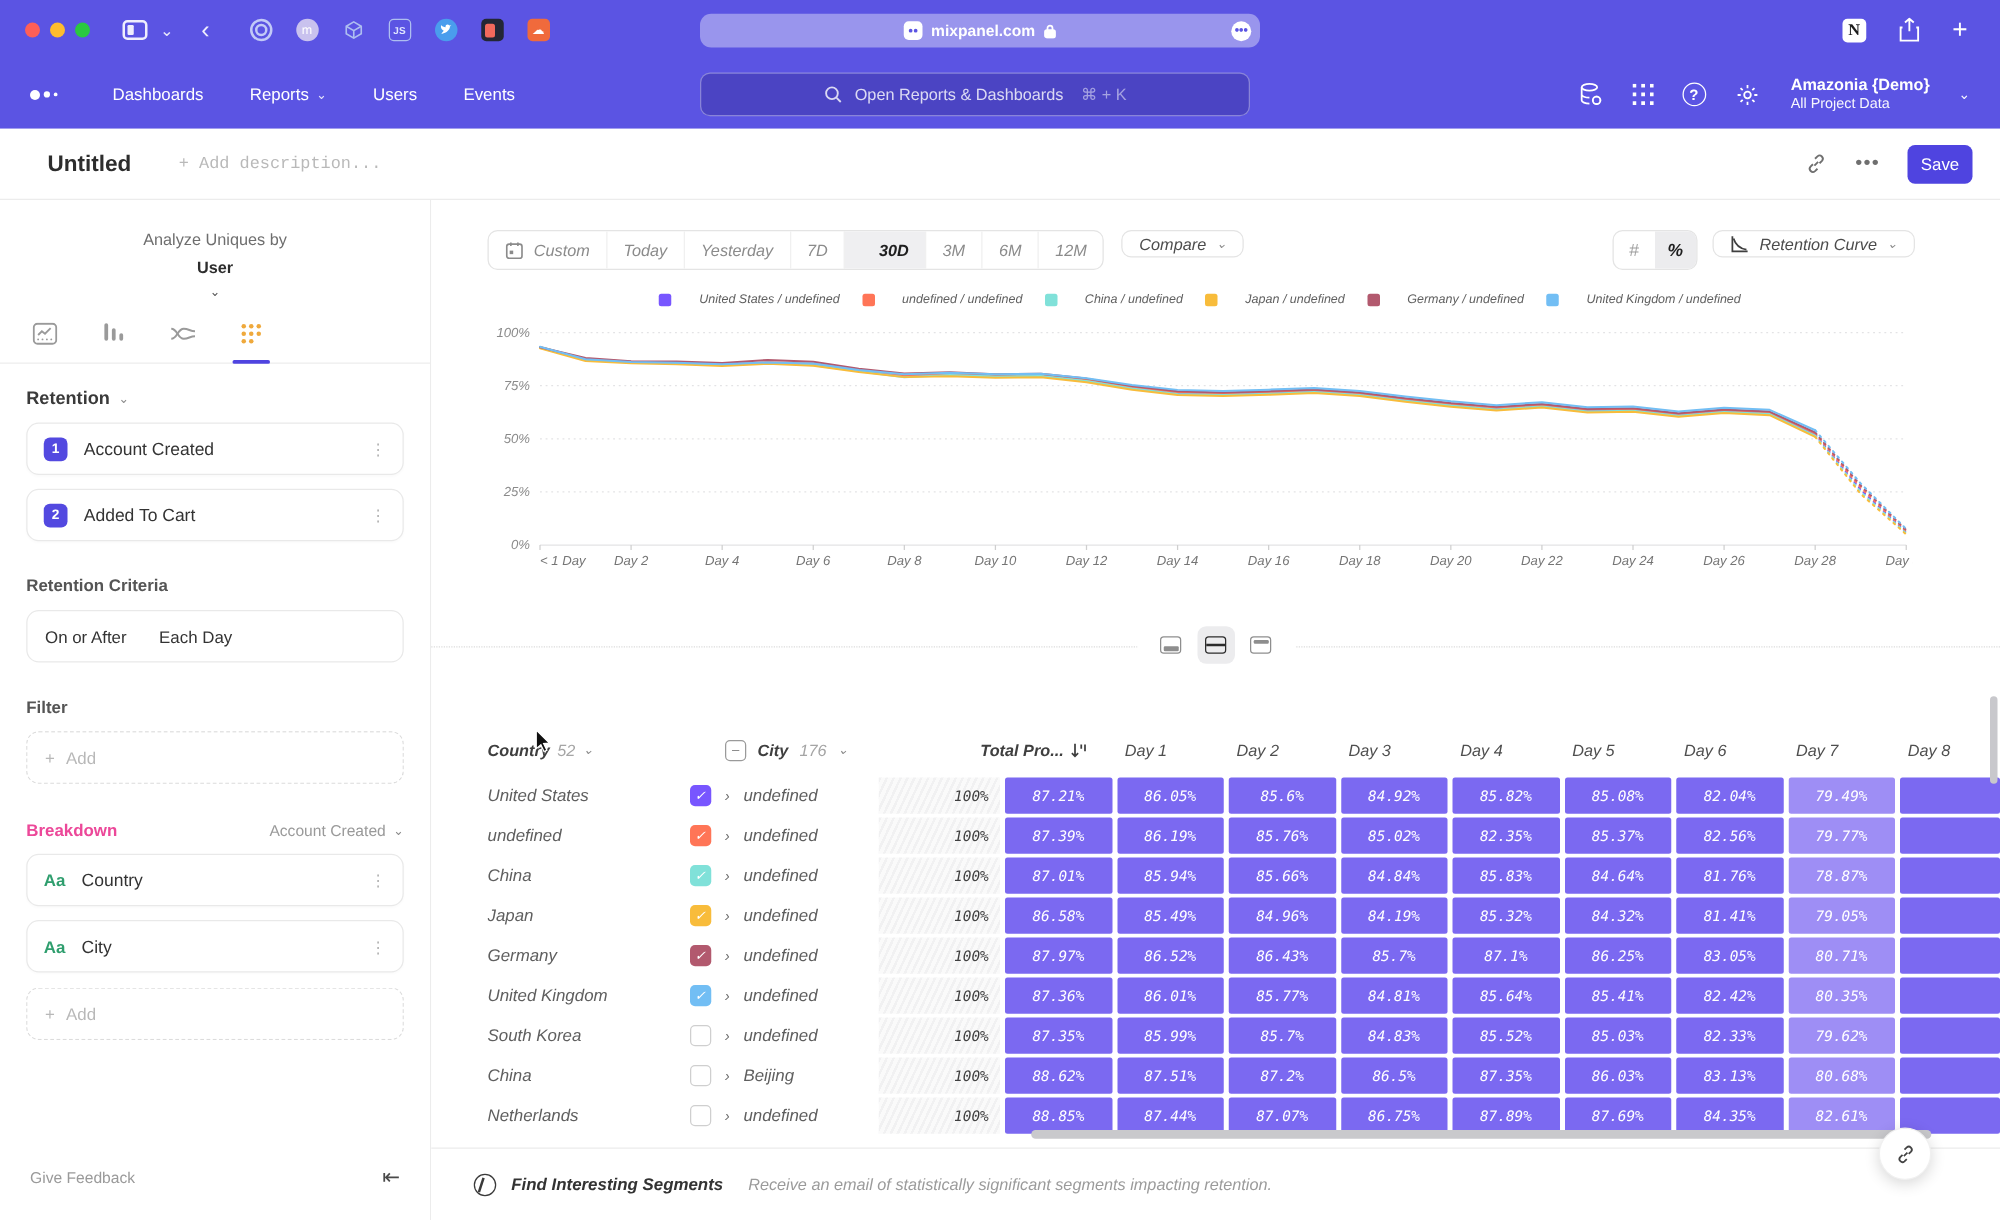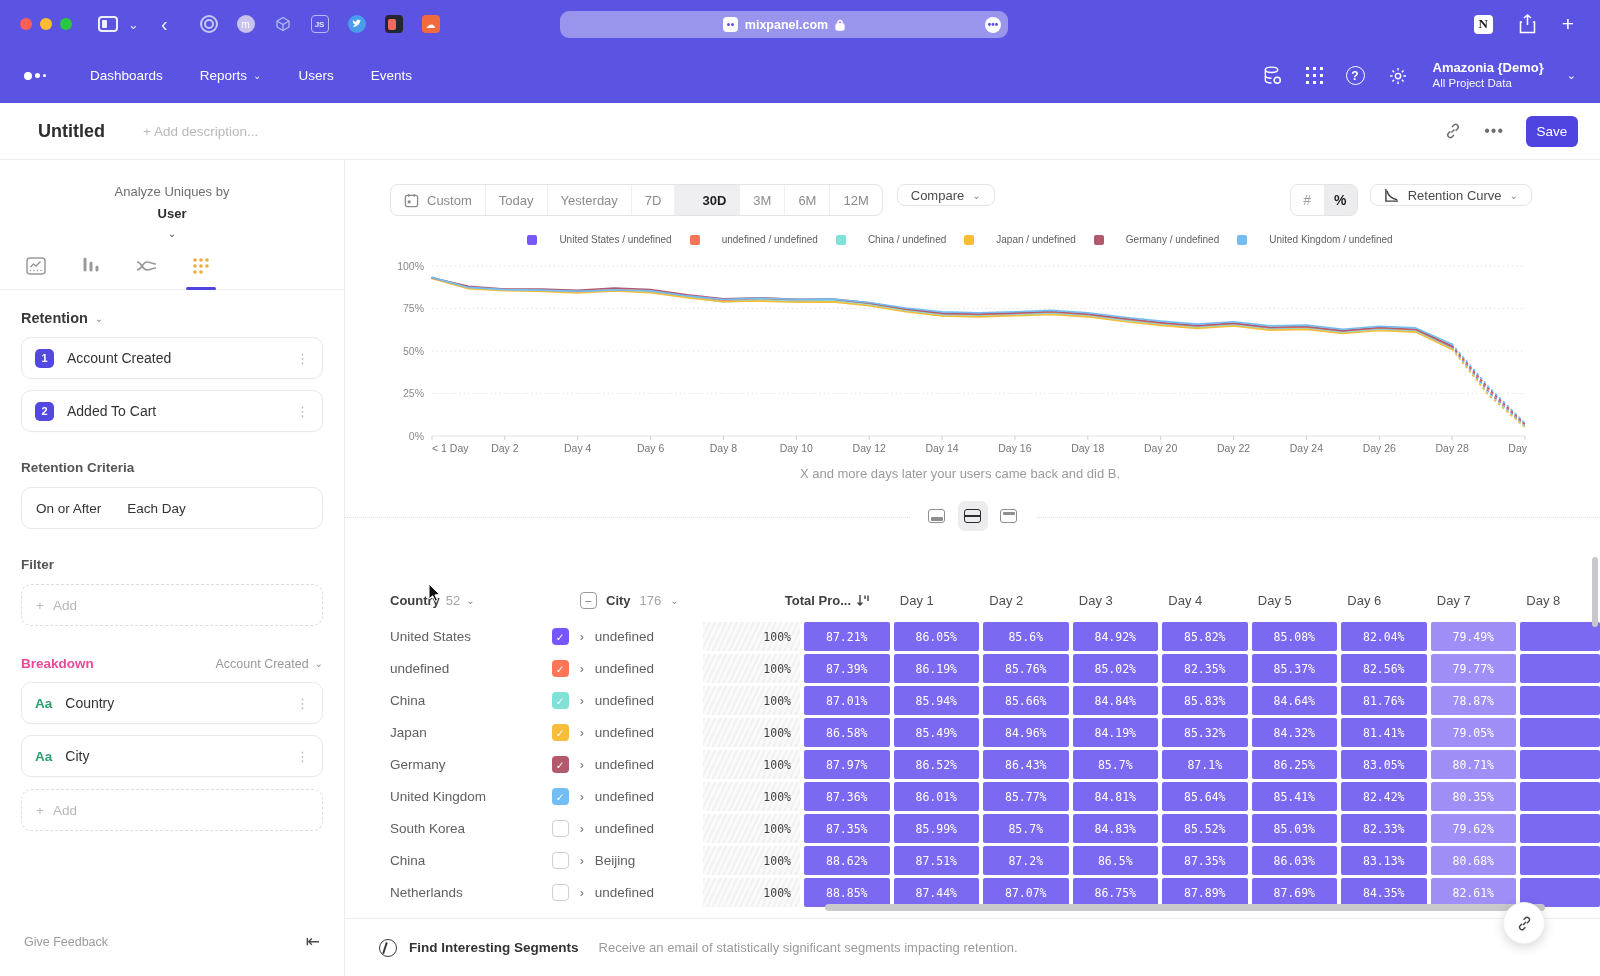--- a/index.html
+++ b/index.html
@@ -52,30 +52,30 @@
   .nav-ic { color:#fff; display:inline-flex; }
   .helpc { width:19px; height:19px; border:1.7px solid #fff; border-radius:50%; color:#fff; font-size:12px; font-weight:700; display:flex; align-items:center; justify-content:center; }
   .proj { color:#fff; text-align:left; line-height:1.25; margin-left:2px; }
   .proj .p1 { font-size:13px; font-weight:700; }
   .proj .p2 { font-size:11.5px; opacity:.95; }
   .proj-dd { color:#fff; font-size:11px; }
 
   
   .title-bar { height:57px; background:#fff; border-bottom:1px solid #ececec; display:flex; align-items:center; position:relative; }
   .rep-title { margin-left:38px; font-size:18px; font-weight:700; color:#2d2d2d; }
-  .rep-desc { margin-left:38px; font-size:13.5px; color:#b9b9b9; }
+  .rep-desc { margin-left:38px; font-size:13.5px; color:#b9b9b9;font-family:Liberation Mono, monospace; }
   .tb-right { position:absolute; right:22px; display:flex; align-items:center; gap:22px; }
   .ic-grey { color:#6f6f6f; display:inline-flex; }
   .dots3 { color:#6f6f6f; font-size:16px; letter-spacing:1px; }
   .save-btn { width:52px; height:31px; background:#4f44e0; color:#fff; border:none; border-radius:6px; font-size:13.5px; font-family:inherit; }
 
   
   .content { display:flex; height:816px; }
   .sidebar { width:345px; border-right:1px solid #ececec; position:relative; background:#fff; }
-  .main { flex:1; position:relative; background:#fff; }
+  .main { flex:1; position:relative; background:#fff;font-style:italic; }
 
   
   .analyze { margin:24px 22px 0; font-size:13px; color:#6e6e6e; display:flex; align-items:center; gap:7px;flex-direction:column; }
   .analyze b { color:#2d2d2d; font-weight:700; }
   .analyze .dd { color:#555; font-size:10px; }
   .sb-tabs { margin-top:16px; padding:0 24px 12px; border-bottom:1px solid #ededed; display:flex; gap:31px; position:relative; }
   .sb-tab { width:24px; height:22px; display:flex; align-items:center; justify-content:center; position:relative; }
   .sb-tab.active::after { content:""; position:absolute; left:-3px; right:-3px; bottom:-13px; height:3px; background:#4f44e0; border-radius:2px; }
   .sb-sec { margin:20px 21px 0; }
   .sec-head { font-size:14.5px; font-weight:700; color:#3a3a3a; display:flex; align-items:center; gap:7px; }
@@ -223,20 +223,28 @@
       <span class="nav-item">
           <span>Reports</span>
           <span class="dd">⌄</span>
         </span>
       <span class="nav-item">
           <span>Users</span>
         </span>
       <span class="nav-item">
           <span>Events</span>
         </span>
+    </div>
+    <div class="nav-search">
+      <svg width="15" height="15" viewBox="0 0 16 16" fill="none" stroke="rgba(255,255,255,.8)" stroke-width="1.6">
+          <circle cx="7" cy="7" r="5"></circle>
+          <path d="M11 11l3.5 3.5"></path>
+        </svg>
+      <span>Open Reports &amp; Dashboards</span>
+      <span class="sc">⌘ + K</span>
     </div>
     <div class="nav-right">
       <span class="nav-ic">
           <svg width="21" height="21" viewBox="0 0 22 22" fill="none" stroke="#fff" stroke-width="1.5">
             <ellipse cx="10" cy="5" rx="6.5" ry="2.8"></ellipse>
             <path d="M3.5 5v6c0 1.5 2.9 2.8 6.5 2.8M3.5 11v5c0 1.5 2.9 2.8 6.5 2.8"></path>
             <circle cx="16" cy="16" r="3.2"></circle>
             <path d="M16 13.5v-1.3M16 19.8v-1.3M18.5 16h1.3M12.2 16h1.3"></path>
           </svg>
         </span>
@@ -517,21 +525,20 @@
             <polyline points="42,24.240000000000002 78.43333333333334,34.099999999999994 114.86666666666666,35.969999999999985 151.3,36.309999999999995 187.73333333333332,37.84 224.16666666666666,36.14 260.6,38.18000000000001 297.0333333333333,42.940000000000005 333.46666666666664,47.86999999999999 369.9,46 406.3333333333333,47.190000000000005 442.76666666666665,46.85 479.2,50.75999999999999 515.6333333333333,56.88000000000001 552.0666666666666,61.13000000000001 588.5,61.98000000000001 624.9333333333333,60.959999999999994 661.3666666666667,59.6 697.8,61.98000000000001 734.2333333333333,66.57 770.6666666666666,70.48000000000002 807.1,73.54 843.5333333333333,71.16 879.9666666666667,75.24000000000001 916.4,74.56 952.8333333333334,78.64 989.2666666666667,75.58 1025.7,77.28 1062.1333333333332,94.62" fill="none" stroke="#80E1D9" stroke-width="1.6" stroke-linejoin="round" stroke-linecap="round"></polyline>
             <polyline points="1062.1333333333332,94.62 1098.5666666666666,139.5 1135,172.65" fill="none" stroke="#80E1D9" stroke-width="1.6" stroke-dasharray="1.5 4" stroke-linecap="round"></polyline>
             <polyline points="42,24.58000000000001 78.43333333333334,34.78000000000001 114.86666666666666,36.65 151.3,37.5 187.73333333333332,38.86 224.16666666666666,36.99000000000001 260.6,38.690000000000005 297.0333333333333,43.61999999999999 333.46666666666664,47.699999999999996 369.9,47.01999999999999 406.3333333333333,48.209999999999994 442.76666666666665,47.86999999999999 479.2,51.78000000000001 515.6333333333333,57.73000000000001 552.0666666666666,61.98000000000001 588.5,62.830000000000005 624.9333333333333,61.809999999999995 661.3666666666667,60.449999999999996 697.8,62.830000000000005 734.2333333333333,67.41999999999999 770.6666666666666,71.33000000000001 807.1,74.39 843.5333333333333,72.00999999999999 879.9666666666667,76.09 916.4,75.41 952.8333333333334,79.49000000000001 989.2666666666667,76.42999999999999 1025.7,78.13 1062.1333333333332,95.47" fill="none" stroke="#F8BC3B" stroke-width="1.6" stroke-linejoin="round" stroke-linecap="round"></polyline>
             <polyline points="1062.1333333333332,95.47 1098.5666666666666,141.2 1135,173.5" fill="none" stroke="#F8BC3B" stroke-width="1.6" stroke-dasharray="1.5 4" stroke-linecap="round"></polyline>
             <polyline points="42,23.73000000000001 78.43333333333334,32.4 114.86666666666666,34.95 151.3,35.11999999999999 187.73333333333332,36.309999999999995 224.16666666666666,33.93000000000001 260.6,35.459999999999994 297.0333333333333,40.9 333.46666666666664,44.809999999999995 369.9,43.790000000000006 406.3333333333333,45.319999999999986 442.76666666666665,44.98000000000001 479.2,48.89 515.6333333333333,54.84 552.0666666666666,59.09 588.5,59.940000000000005 624.9333333333333,58.91999999999999 661.3666666666667,57.559999999999995 697.8,59.940000000000005 734.2333333333333,64.53 770.6666666666666,68.44 807.1,71.5 843.5333333333333,69.11999999999999 879.9666666666667,73.19999999999999 916.4,72.51999999999998 952.8333333333334,76.6 989.2666666666667,73.54 1025.7,75.24000000000001 1062.1333333333332,91.89999999999999" fill="none" stroke="#B2596E" stroke-width="1.6" stroke-linejoin="round" stroke-linecap="round"></polyline>
             <polyline points="1062.1333333333332,91.89999999999999 1098.5666666666666,134.39999999999998 1135,170.1" fill="none" stroke="#B2596E" stroke-width="1.6" stroke-dasharray="1.5 4" stroke-linecap="round"></polyline>
             <polyline points="42,23.390000000000004 78.43333333333334,33.41999999999999 114.86666666666666,35.63000000000001 151.3,36.14 187.73333333333332,37.33000000000001 224.16666666666666,35.969999999999985 260.6,36.81999999999999 297.0333333333333,41.91999999999999 333.46666666666664,45.49 369.9,44.13000000000001 406.3333333333333,45.319999999999986 442.76666666666665,44.98000000000001 479.2,48.55 515.6333333333333,53.99 552.0666666666666,57.9 588.5,58.75 624.9333333333333,57.73000000000001 661.3666666666667,56.36999999999999 697.8,58.75 734.2333333333333,63.16999999999999 770.6666666666666,67.08000000000001 807.1,70.14 843.5333333333333,67.75999999999999 879.9666666666667,71.84 916.4,71.16 952.8333333333334,75.24000000000001 989.2666666666667,72.18 1025.7,73.88 1062.1333333333332,90.2" fill="none" stroke="#72BEF4" stroke-width="1.6" stroke-linejoin="round" stroke-linecap="round"></polyline>
             <polyline points="1062.1333333333332,90.2 1098.5666666666666,132.7 1135,169.25" fill="none" stroke="#72BEF4" stroke-width="1.6" stroke-dasharray="1.5 4" stroke-linecap="round"></polyline>
           </svg>
       </div>
-      <div class="chart-caption">X and more days later your users came back and did B.</div>
 
       <div class="dot-divider"></div>
       <div class="view-toggles">
         <span class="vt">
             <span class="vt-ic bottom"></span>
           </span>
         <span class="vt active">
             <span class="vt-ic split"></span>
           </span>
         <span class="vt">

